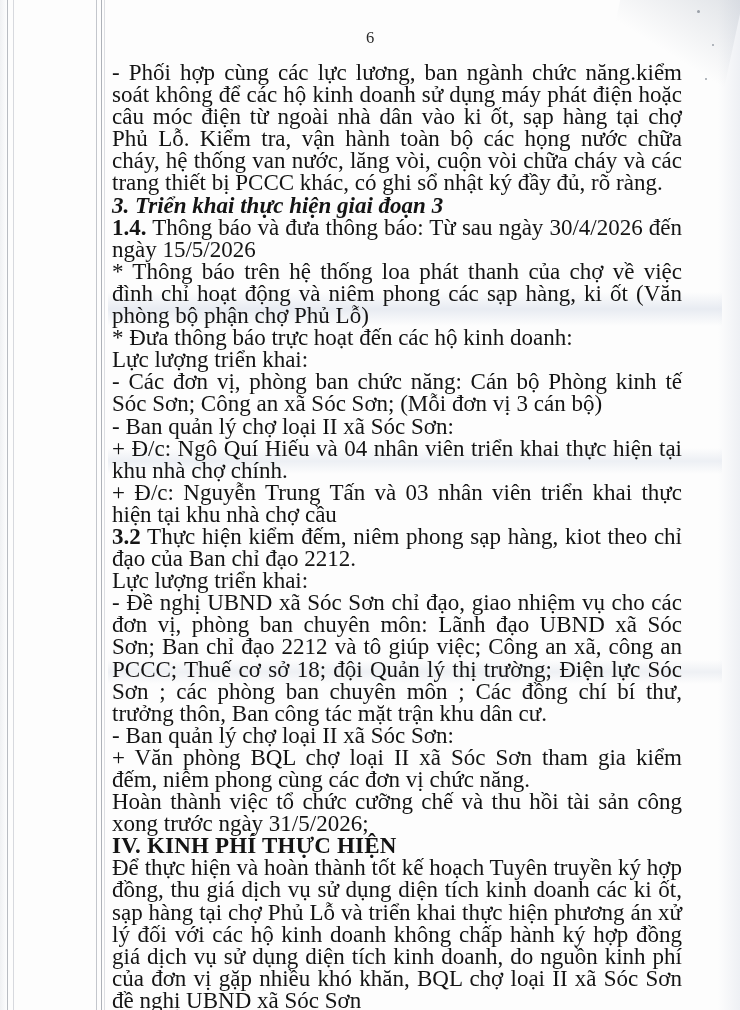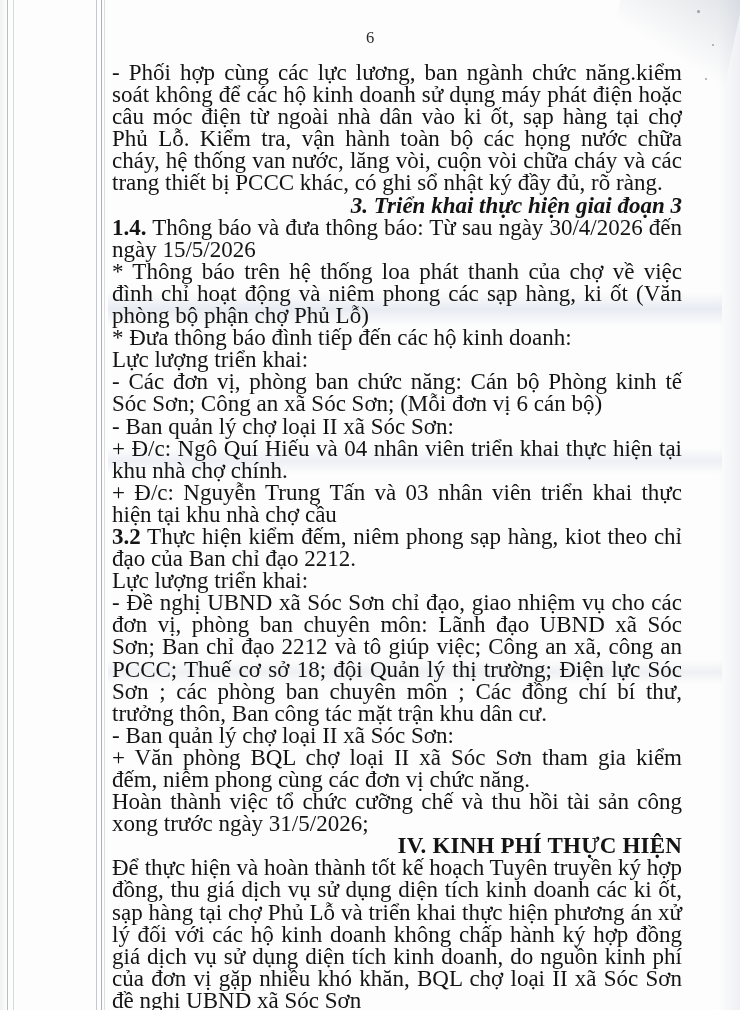--- a/index.html
+++ b/index.html
@@ -104,26 +104,26 @@
     margin: 0;
     text-indent: 0;
   }
   p.ind {
     text-indent: 26px;
   }
   p.head-bi {
     font-weight: bold;
     font-style: italic;
     text-indent: 26px;
-    text-align: right;
+    text-align: left;
   }
   p.head-roman {
     font-weight: bold;
     text-indent: 34px;
-    text-align: right;
+    text-align: left;
     letter-spacing: 0.2px;
   }
   .b { font-weight: bold; }
 </style>
 </head>
 <body>
 
 <div id="page">
 
   <div class="edge-shade-left"></div>
@@ -150,25 +150,25 @@
 
     <p class="ind">- Phối hợp cùng các lực lương, ban ngành chức năng.kiểm soát không để các hộ kinh doanh sử dụng máy phát điện hoặc câu móc điện từ ngoài nhà dân vào ki ốt, sạp hàng tại chợ Phủ Lỗ. Kiểm tra, vận hành toàn bộ các họng nước chữa cháy, hệ thống van nước, lăng vòi, cuộn vòi chữa cháy và các trang thiết bị PCCC khác, có ghi sổ nhật ký đầy đủ, rõ ràng.</p>
 
     <p class="head-bi">3. Triển khai thực hiện giai đoạn 3</p>
 
 
     <p class="ind"><span class="b">1.4.</span><span> Thông báo và đưa thông báo: Từ sau ngày 30/4/2026 đến ngày 15/5/2026</span></p>
 
     <p class="ind">* Thông báo trên hệ thống loa phát thanh của chợ về việc đình chỉ hoạt động và niêm phong các sạp hàng, ki ốt (Văn phòng bộ phận chợ Phủ Lỗ)</p>
 
-    <p class="ind">* Đưa thông báo đình tiếp đến các hộ kinh doanh:</p>
+    <p class="ind">* Đưa thông báo trực hoạt đến các hộ kinh doanh:</p>
 
     <p class="ind">Lực lượng triển khai:</p>
 
-    <p class="ind">- Các đơn vị, phòng ban chức năng: Cán bộ Phòng kinh tế Sóc Sơn; Công an xã Sóc Sơn;  (Mỗi đơn vị 6 cán bộ)</p>
+    <p class="ind">- Các đơn vị, phòng ban chức năng: Cán bộ Phòng kinh tế Sóc Sơn; Công an xã Sóc Sơn;  (Mỗi đơn vị 3 cán bộ)</p>
 
     <p class="ind">- Ban quản lý chợ loại II xã Sóc Sơn:</p>
 
 
     <p class="ind">+ Đ/c: Ngô Quí Hiếu và 04 nhân viên triển khai thực hiện tại khu nhà chợ chính.</p>
 
     <p class="ind">+ Đ/c: Nguyễn Trung Tấn và 03 nhân viên triển khai thực hiện tại khu nhà chợ cầu</p>
 
     <p class="ind"><span class="b">3.2</span><span> Thực hiện kiểm đếm, niêm phong sạp hàng, kiot theo chỉ đạo của Ban chỉ đạo 2212.</span></p>
 

